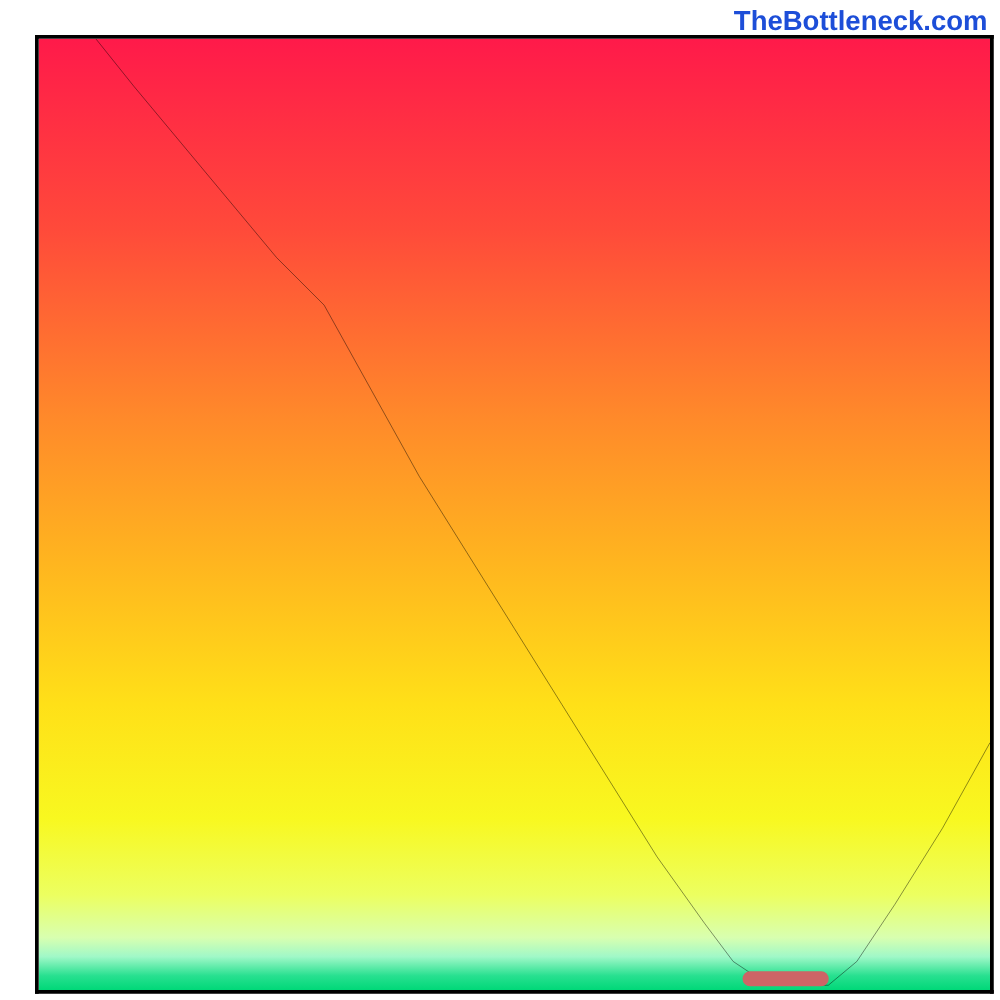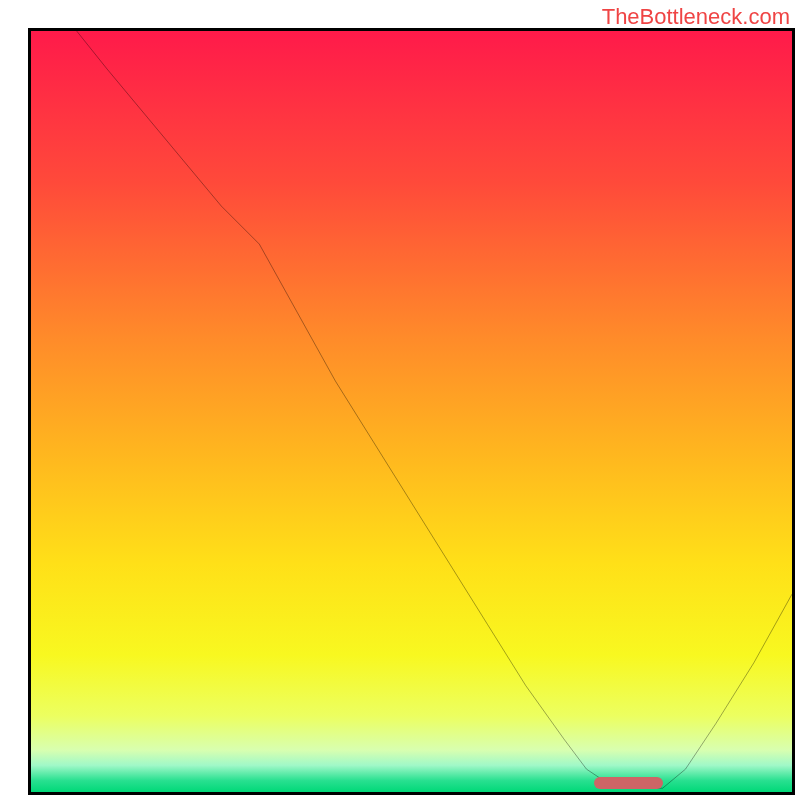--- a/index.html
+++ b/index.html
@@ -8,22 +8,22 @@
     height: 800px;
     background: #fff;
     position: relative;
     font-family: Arial, sans-serif;
   }
   .watermark {
     position: absolute;
     top: 4px;
     right: 10px;
     font-size: 22px;
-    font-weight: normal;
-    color: #ef4444;
+    font-weight: bold;
+    color: #1d4ed8;
     z-index: 10;
   }
   .frame {
     position: absolute;
     border: 3px solid #000;
     box-sizing: border-box;
   }
   .frame-top { top: 28px; left: 28px; right: 5px; height: 0; border-width: 3px 0 0 0; }
   .frame-bottom { bottom: 5px; left: 28px; right: 5px; height: 0; border-width: 3px 0 0 0; }
   .frame-left { top: 28px; bottom: 5px; left: 28px; width: 0; border-width: 0 0 0 3px; }

